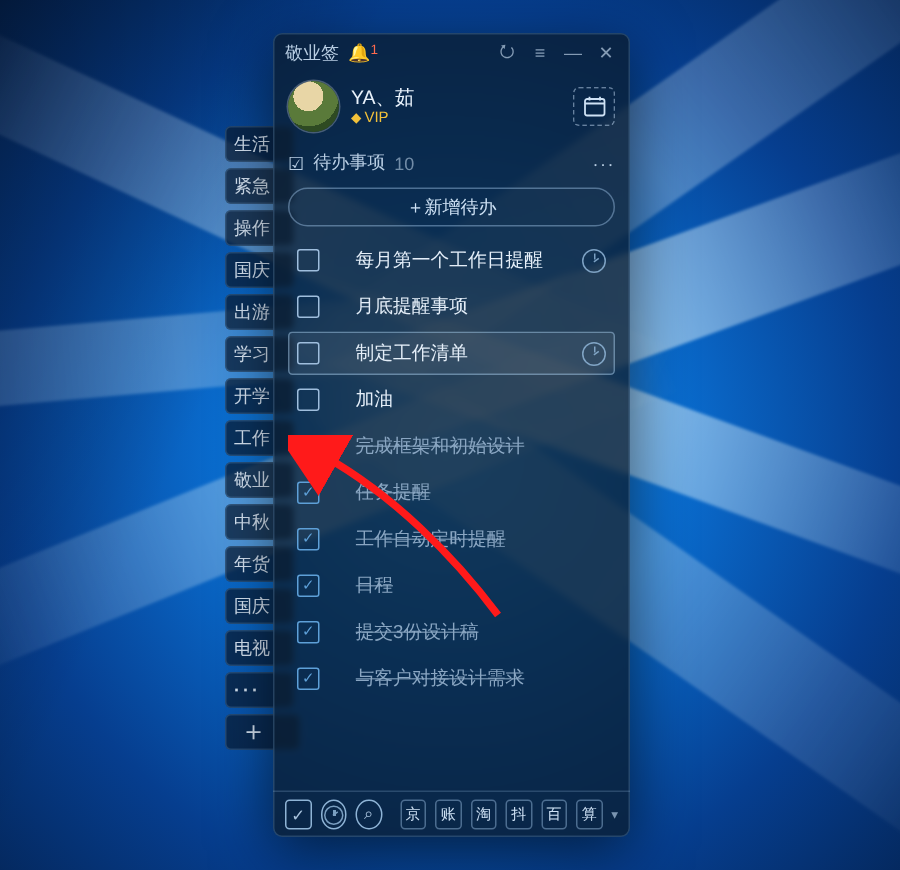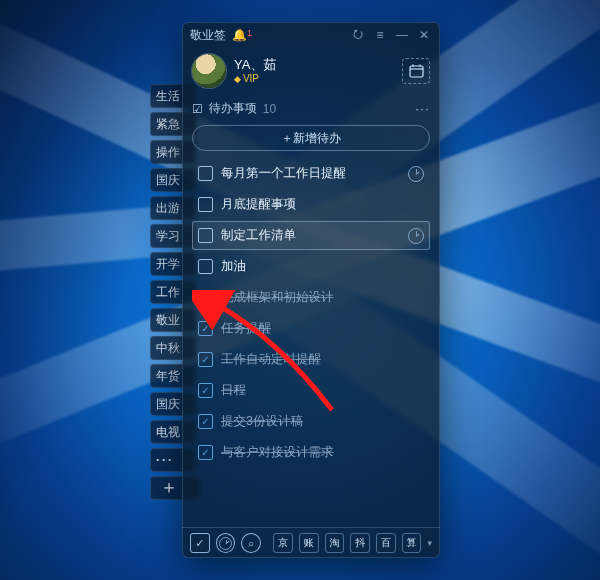--- a/index.html
+++ b/index.html
@@ -28,21 +28,21 @@
     background:rgba(10,30,55,.75);
     color:#d8e6f5;font-size:12px;line-height:24px;padding-left:6px;
     box-shadow:0 0 0 1px rgba(120,170,220,.25) inset;
     white-space:nowrap;overflow:hidden;
   }
   .side-tab.dots{font-weight:bold;letter-spacing:2px;}
   .side-tab.plus{font-size:18px;line-height:22px;padding-left:10px;}
 
   
   .app{
-    position:absolute;left:182px;top:22px;width:258px;height:536px;
+    position:absolute;left:182px;top:22px;width:238px;height:536px;
     background:rgba(10,28,48,.78);
     border-radius:6px;
     box-shadow:0 10px 40px rgba(0,0,0,.6),0 0 0 1px rgba(120,170,220,.25) inset;
     color:#cfe2f5;
     backdrop-filter:blur(2px);
     display:flex;flex-direction:column;
   }
   .titlebar{
     height:26px;display:flex;align-items:center;gap:6px;padding:0 8px;
     font-size:12px;color:#b9cee3;
@@ -77,21 +77,21 @@
   .dot3{letter-spacing:1px;}
 
   .addbtn{
     margin:4px 10px 6px 10px;height:24px;border:1px solid rgba(160,195,230,.45);
     border-radius:13px;display:flex;align-items:center;justify-content:center;
     font-size:12px;color:#cfe2f5;
   }
 
   .list{flex:1;overflow:hidden;padding:0 4px;}
   .item{
-    display:flex;align-items:center;gap:8px;
+    display:flex;align-items:center;gap:24px;
     margin:2px 6px;padding:6px 6px;border-radius:3px;
     font-size:12.5px;color:#e4eef8;
   }
   .item.sel{
     background:rgba(255,255,255,.06);
     box-shadow:0 0 0 1px rgba(170,210,245,.45) inset;
   }
   .cb{
     width:13px;height:13px;border:1.4px solid #9fbedd;border-radius:2px;flex:none;
     display:flex;align-items:center;justify-content:center;

